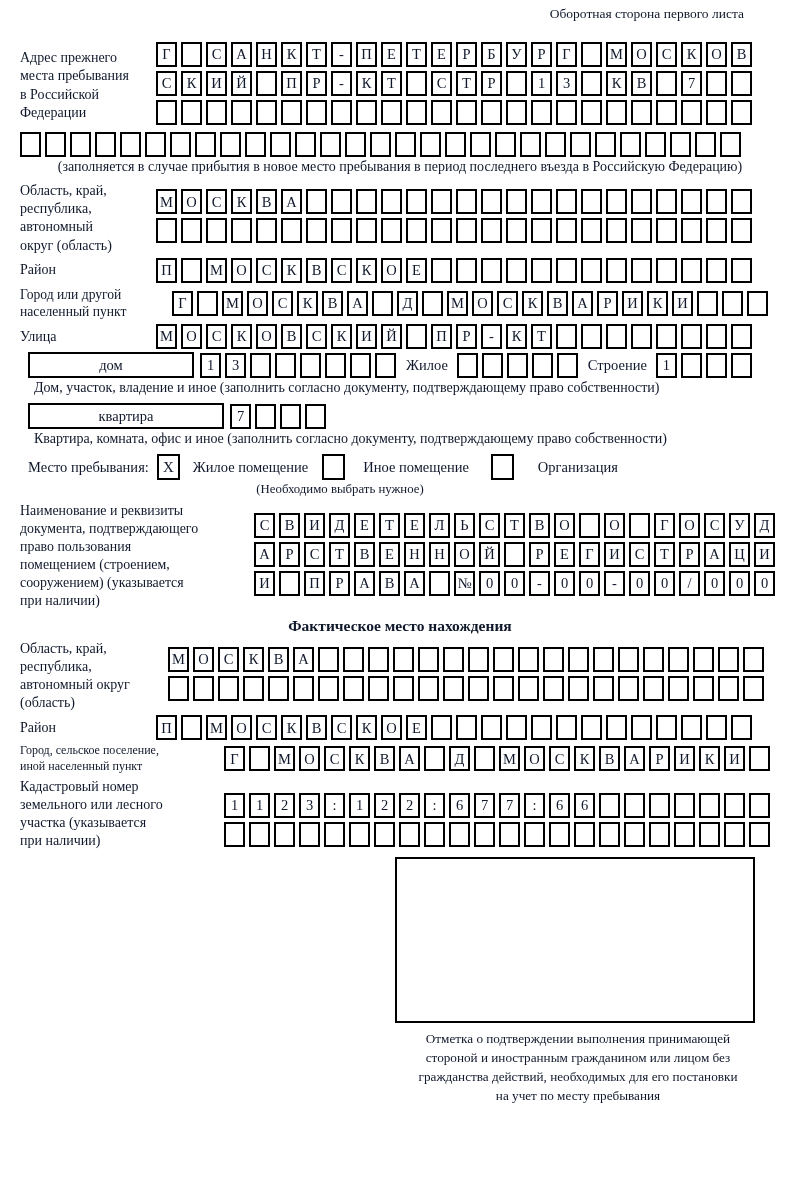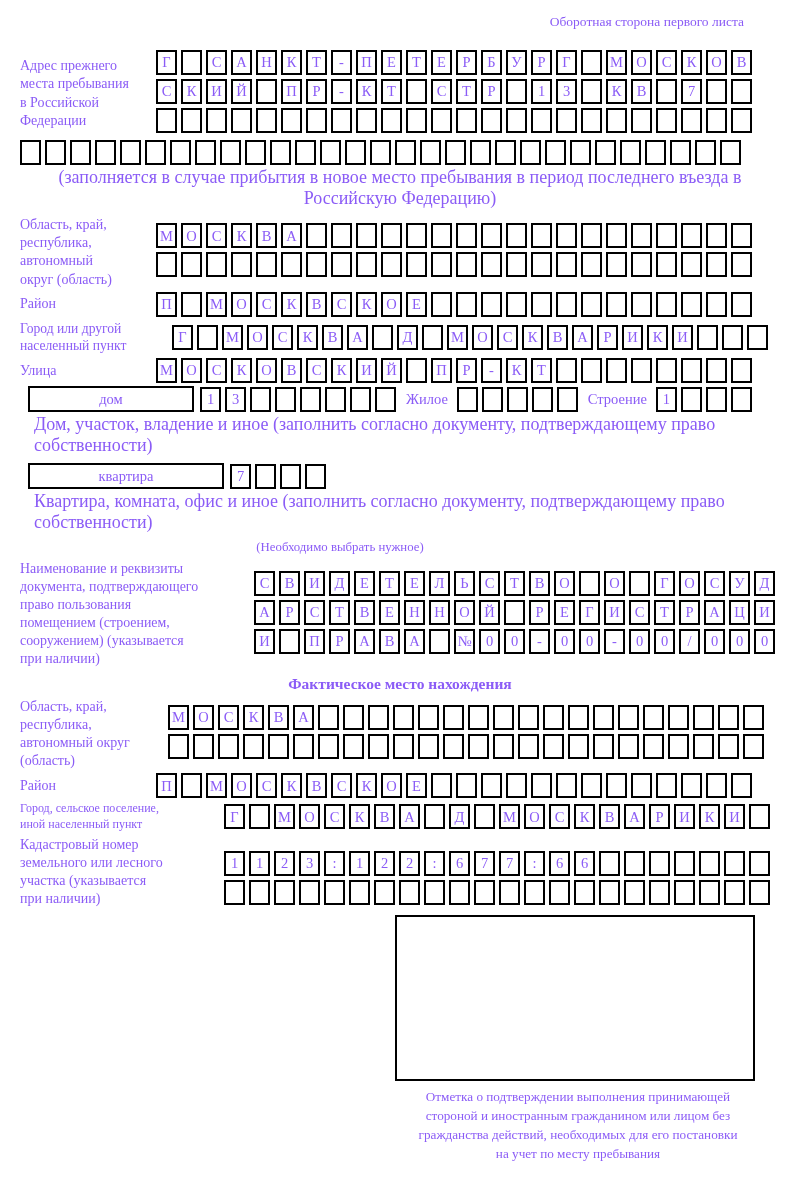--- a/index.html
+++ b/index.html
@@ -1,21 +1,21 @@
 <!DOCTYPE html>
 <html><head>
 <meta charset="utf-8">
 <style>
   html,body { margin:0; padding:0; background:#fff; }
   .page {
     position:relative;
     width:800px; height:1180px;
     box-sizing:border-box;
-    padding:14px 20px 8px 20px;
-    background:#fff; color:#8b5cf6;
+    padding:6px 20px 8px 20px;
+    background:#fff; color:#0f172a;
     font-family:"Liberation Serif","DejaVu Serif",serif;
     font-size:14.5px;
     overflow:hidden;
     border-radius:9px;
   }
   .header-note {
     text-align:right;
     padding-right:36px;
     font-size:13.5px;
     margin-bottom:20px;
@@ -35,21 +35,21 @@
     flex:none;
     box-sizing:border-box;
     width:21px; height:25px;
     border:2px solid #000;
     margin-right:4px;
     display:flex; align-items:center; justify-content:center;
     font-size:14.5px;
     line-height:1;
   }
   .caption {
-    font-size:18px;
+    font-size:14px;
     margin:2px 0 7px 0;
   }
   .center { text-align:center; }
   .prewrap { white-space:pre-line; }
   .sec-title {
     font-weight:bold;
     font-size:15.5px;
     text-align:center;
     margin:4px 0 7px 0;
   }
@@ -410,20 +410,29 @@
     <div class="typebox" style="width:196px">квартира</div>
     <div class="boxrow">
         <div class="cell">7</div>
         <div class="cell"></div>
         <div class="cell"></div>
         <div class="cell"></div>
       </div>
   </div>
   <div class="caption note-left">Квартира, комната, офис и иное (заполнить согласно документу, подтверждающему право собственности)</div>
 
+  <div class="inline-row">
+    <div class="inline-label" style="margin-right:8px">Место пребывания:</div>
+    <div class="checkcell">X</div>
+    <div class="inline-label" style="margin-left:13px">Жилое помещение</div>
+    <div class="checkcell" style="margin-left:14px"></div>
+    <div class="inline-label" style="margin-left:18px">Иное помещение</div>
+    <div class="checkcell" style="margin-left:22px"></div>
+    <div class="inline-label" style="margin-left:24px">Организация</div>
+  </div>
   <div class="stay-note">(Необходимо выбрать нужное)</div>
 
   <div class="field doc-field">
     <div class="flabel" style="width:228px">Наименование и реквизиты
 документа, подтверждающего
 право пользования
 помещением (строением,
 сооружением) (указывается
 при наличии)</div>
     <div class="rows">

